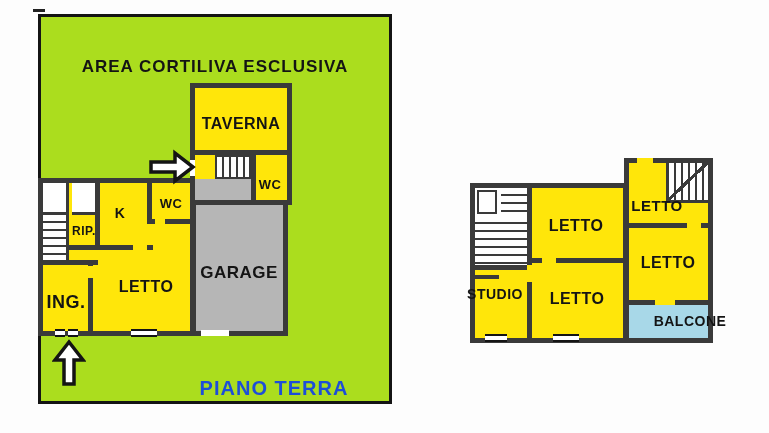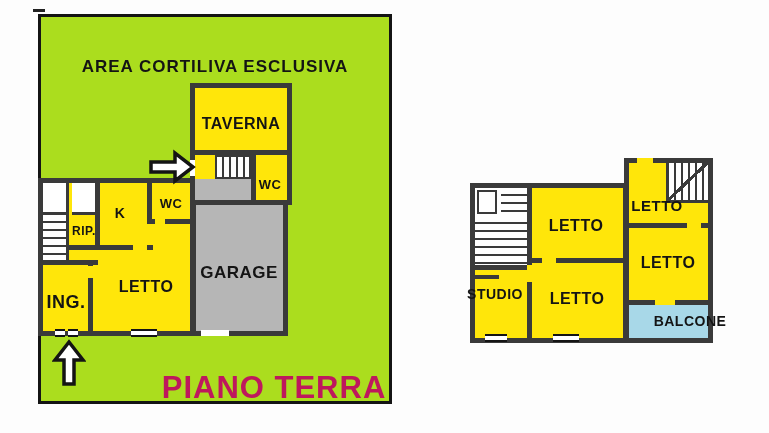--- a/index.html
+++ b/index.html
@@ -26,21 +26,21 @@
       linear-gradient(to bottom right,rgba(0,0,0,0) 46%,#3a3a3a 46%,#3a3a3a 52%,rgba(0,0,0,0) 52%),
       repeating-linear-gradient(to right,#ffffff 0px,#ffffff 5px,#3a3a3a 5px,#3a3a3a 7px);
   }
   .gap{position:absolute;background:#ffffff;border-top:2px solid #141414;border-bottom:2px solid #141414;box-sizing:border-box;}
   .gap-plain{position:absolute;background:#ffffff;}
   .gap-yellow{position:absolute;background:#ffe60a;}
   .courtyard{
     position:absolute;left:38px;top:14px;width:354px;height:390px;
     background:#abdd1e;border:3px solid #141414;box-sizing:border-box;
   }
-  .plan-title{position:absolute;transform:translate(-50%,-50%);font-weight:bold;font-size:31px;color:#be185d;letter-spacing:1px;white-space:nowrap;text-align:right;}
+  .plan-title{position:absolute;transform:translate(-50%,-50%);font-weight:bold;font-size:20px;color:#1d4ed8;letter-spacing:1px;white-space:nowrap;text-align:right;}
   .courtyard-title{position:absolute;left:0;top:40px;width:100%;text-align:center;font-weight:bold;font-size:17px;color:#141414;letter-spacing:1px;}
   svg.arrow{position:absolute;}
 </style>
 </head>
 <body>
 
 <div id="canvas">
 
   <div class="abs" style="left:33px;top:9px;width:12px;height:3px;background:#222;"></div>
 

